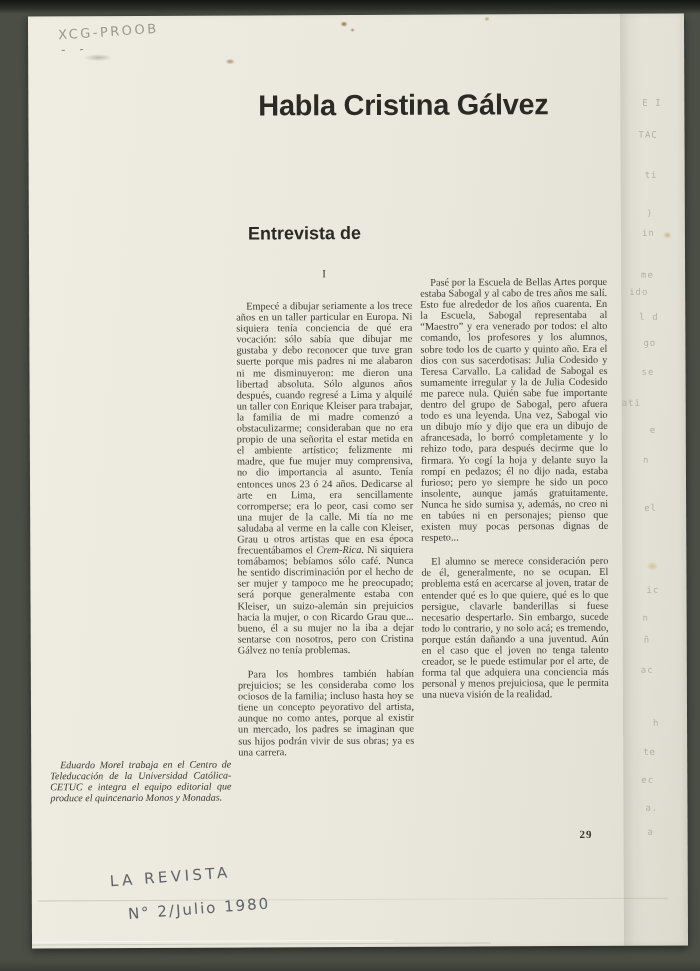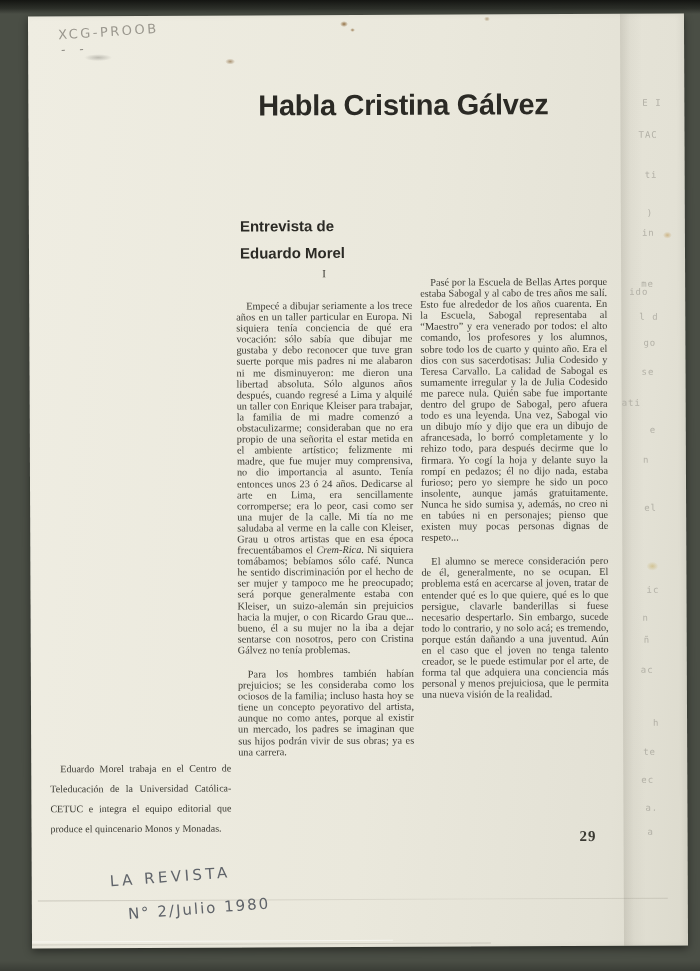--- a/index.html
+++ b/index.html
@@ -34,49 +34,49 @@
     font-size:9px;color:#b2b0a6;letter-spacing:1px;white-space:nowrap;
   }
   
   .title{
     position:absolute;left:200px;top:74px;width:350px;margin:0;
     text-align:center;
     font-family:"Liberation Sans","DejaVu Sans",sans-serif;
     font-weight:bold;font-size:29px;letter-spacing:-0.3px;color:#2b2a25;
   }
   .subtitle{
-    position:absolute;left:207px;top:193px;margin:4px;
+    position:absolute;left:207px;top:193px;margin:12px;
     font-family:"Liberation Sans","DejaVu Sans",sans-serif;
-    font-weight:bold;font-size:15px;line-height:27px;color:#2b2a25;
+    font-weight:bold;font-size:18px;line-height:27px;color:#2b2a25;
   }
   .subtitle .sub-line{display:block;}
   .numeral{
     position:absolute;left:207px;top:252px;width:176px;text-align:center;
     font-size:11px;color:#3b3a33;
   }
   
   .col{
     position:absolute;
     font-size:10.3px;line-height:11.1px;color:#3b3a33;
     text-align:justify;hyphens:auto;-webkit-hyphens:auto;
   }
   .col-left{left:207px;top:285px;width:176px;}
   .col-right{left:391px;top:262px;width:187px;}
   .para{margin:0;text-indent:10px;}
   .para + .para{margin-top:13px;}
   .para em{font-style:italic;}
   
   .caption{
     position:absolute;left:19px;top:743px;width:181px;
-    font-size:10px;line-height:20px;color:#3b3a33;
+    font-style:italic;font-size:10px;line-height:11px;color:#3b3a33;
     text-align:justify;text-indent:10px;
   }
   .pagenum{
     position:absolute;left:548px;top:814px;
-    font-size:15px;font-weight:bold;color:#3b3a33;letter-spacing:1px;
+    font-size:11px;font-weight:bold;color:#3b3a33;letter-spacing:1px;
   }
   
   .hand{
     position:absolute;font-family:"DejaVu Sans",sans-serif;white-space:nowrap;
   }
   .hand-top{
     left:30px;top:8px;font-size:13px;letter-spacing:2.5px;color:#9a978e;
     transform:rotate(-3.5deg);
   }
   .hand-dashes{
@@ -113,21 +113,21 @@
 <div class="top-shade"></div>
 
 <div class="page">
 
   <div class="edge-zone">
     <span class="frag" style="left:22px;top:84px">E I</span>
     <span class="frag" style="left:18px;top:116px">TAC</span>
     <span class="frag" style="left:24px;top:156px">ti</span>
     <span class="frag" style="left:26px;top:194px">)</span>
     <span class="frag" style="left:21px;top:214px">in</span>
-    <span class="frag" style="left:20px;top:265px">me</span>
+    <span class="frag" style="left:20px;top:256px">me</span>
     <span class="frag" style="left:8px;top:273px">ido</span>
     <span class="frag" style="left:18px;top:298px">l d</span>
     <span class="frag" style="left:22px;top:324px">go</span>
     <span class="frag" style="left:20px;top:353px">se</span>
     <span class="frag" style="left:0;top:384px">ati</span>
     <span class="frag" style="left:28px;top:411px">e</span>
     <span class="frag" style="left:21px;top:441px">n</span>
     <span class="frag" style="left:22px;top:489px">el</span>
     <span class="frag" style="left:24px;top:571px">ic</span>
     <span class="frag" style="left:20px;top:599px">n</span>
@@ -140,21 +140,20 @@
     <span class="frag" style="left:24px;top:813px">a</span>
   </div>
 
   <div class="hand hand-top">XCG-PROOB</div>
   <div class="hand-dashes">- -</div>
 
   <h1 class="title">Habla Cristina Gálvez</h1>
 
   <h2 class="subtitle">
     <span class="sub-line">Entrevista de</span>
-    <span class="sub-line">Eduardo Morel</span>
   </h2>
 
   <div class="numeral">I</div>
 
   <div class="col col-left">
     <p class="para"><span>Empecé a dibujar seriamente a los trece años en un taller particular en Europa. Ni siquiera tenía conciencia de qué era vocación: sólo sabía que dibujar me gustaba y debo reconocer que tuve gran suerte porque mis padres ni me alabaron ni me disminuyeron: me dieron una libertad absoluta. Sólo algunos años después, cuando regresé a Lima y alquilé un taller con Enrique Kleiser para trabajar, la familia de mi madre comenzó a obstaculizarme; consideraban que no era propio de una señorita el estar metida en el ambiente artístico; felizmente mi madre, que fue mujer muy comprensiva, no dio importancia al asunto. Tenía entonces unos 23 ó 24 años. Dedicarse al arte en Lima, era sencillamente corromperse; era lo peor, casi como ser una mujer de la calle. Mi tía no me saludaba al verme en la calle con Kleiser, Grau u otros artistas que en esa época frecuentábamos el </span><em>Crem-Rica</em><span>. Ni siquiera tomábamos; bebíamos sólo café. Nunca he sentido discriminación por el hecho de ser mujer y tampoco me he preocupado; será porque generalmente estaba con Kleiser, un suizo-alemán sin prejuicios hacia la mujer, o con Ricardo Grau que... bueno, él a su mujer no la iba a dejar sentarse con nosotros, pero con Cristina Gálvez no tenía problemas.</span></p>
     <p class="para">Para los hombres también habían prejuicios; se les consideraba como los ociosos de la familia; incluso hasta hoy se tiene un concepto peyorativo del artista, aunque no como antes, porque al existir un mercado, los padres se imaginan que sus hijos podrán vivir de sus obras; ya es una carrera.</p>
   </div>
 
   <div class="col col-right">

